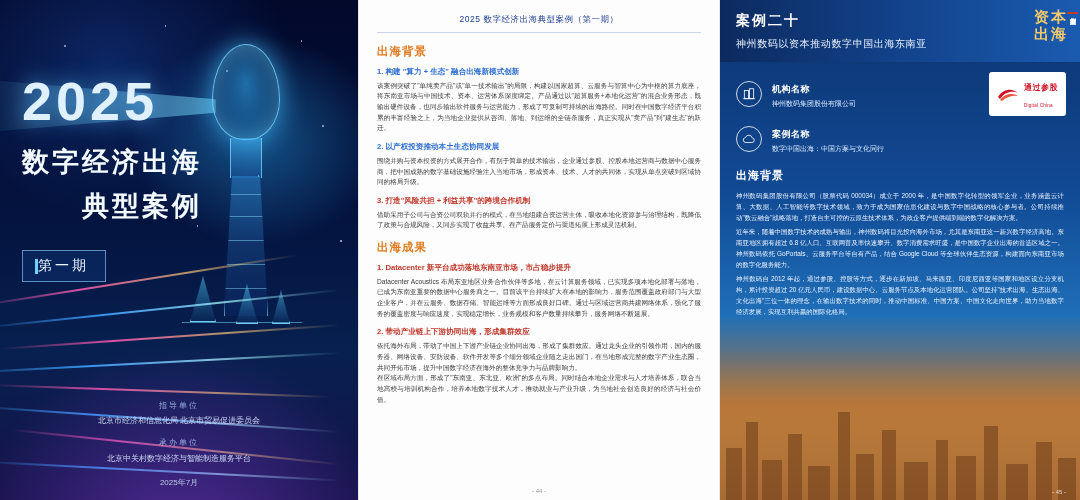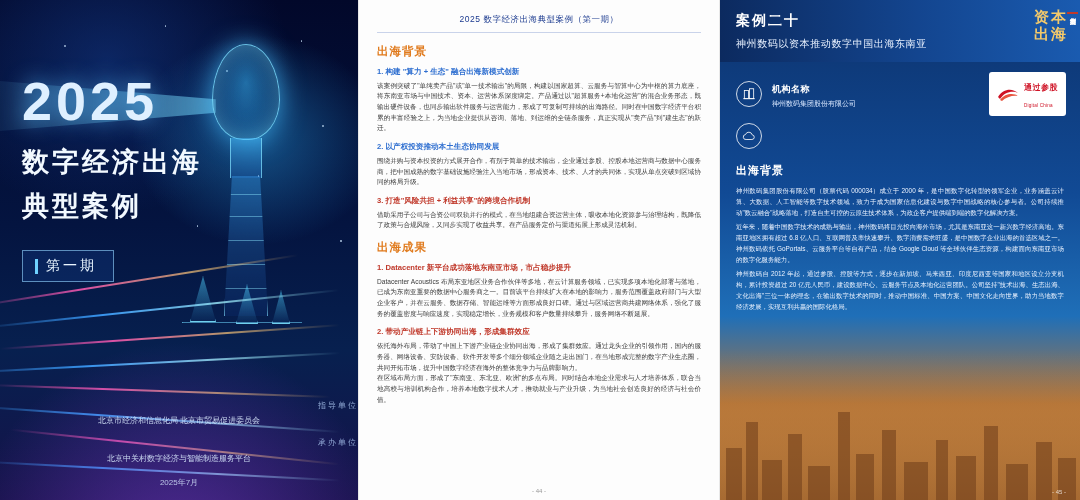--- a/index.html
+++ b/index.html
@@ -83,34 +83,34 @@
   .cover-title {
     position: absolute; left: 22px; top: 74px; z-index: 5;
   }
   .cover-year {
     font-size: 54px; font-weight: 700; letter-spacing: 4px;
     color: #dff0ff;
     text-shadow: 0 0 22px rgba(90,190,255,.85);
     line-height: 1;
   }
   .cover-line1 { font-size: 27px; font-weight: 700; letter-spacing: 3px; margin-top: 16px; color: #f2f9ff; }
-  .cover-line2 { font-size: 27px; font-weight: 700; letter-spacing: 3px; margin-top: 8px; color: #f2f9ff; }
+  .cover-line2 { font-size: 27px; font-weight: 700; letter-spacing: 3px; margin-top: 8px; color: #f2f9ff; text-align: right; }
   .cover-badge {
-    margin-top: 26px; display: inline-flex; align-items: center; gap: 8px;
+    margin-top: 26px; display: inline-flex; align-items: center; 
     padding: 6px 16px 6px 12px;
     border: 1px solid rgba(150,215,255,.6);
     color: #eaf6ff; font-size: 14px; letter-spacing: 3px;
     background: rgba(20,70,150,.28);
   }
   .cover-badge .bar { width: 3px; height: 15px; background: #6fd2ff; }
   .cover-foot {
     position: absolute; left: 0; right: 0; bottom: 10px; text-align: center; z-index: 6;
     font-size: 8px; color: rgba(220,236,255,.88); line-height: 1.9;
   }
-  .cover-foot .lbl { color: rgba(185,215,255,.75); letter-spacing: 2px; text-align: right; }
+  .cover-foot .lbl { color: rgba(185,215,255,.75); letter-spacing: 2px; }
   .cover-foot .date { margin-top: 9px; font-size: 8px; color: rgba(215,232,255,.8); }
 
   
   .textpage {
     width: 362px; height: 500px; background: #fdfdfd;
     border-left: 1px solid #e8e8e8; border-right: 1px solid #e8e8e8;
     position: relative; padding: 14px 18px 20px 18px;
   }
   .tp-header { font-size: 8.5px; color: #1b3a8f; letter-spacing: .5px; padding-bottom: 6px; text-align: center; }
   .tp-rule { height: 1px; background: #c9d3ea; margin-bottom: 11px; }
@@ -327,20 +327,24 @@
           <div class="info-v">神州数码集团股份有限公司</div>
         </span>
       </div>
 
       <div class="info-row">
         <span class="info-ico">
           <svg viewBox="0 0 24 24">
               <path d="M7 18h10a4 4 0 0 0 .5-7.97A6 6 0 0 0 6 9.5 4.2 4.2 0 0 0 7 18z"></path>
             </svg>
         </span>
+        <span>
+          <span class="info-k">案例名称</span>
+          <div class="info-v">数字中国出海：中国方案与文化同行</div>
+        </span>
       </div>
 
 
       <div class="case-h2">出海背景</div>
       <p class="case-p">神州数码集团股份有限公司（股票代码 000034）成立于 2000 年，是中国数字化转型的领军企业，业务涵盖云计算、大数据、人工智能等数字技术领域，致力于成为国家信息化建设与数字中国战略的核心参与者。公司持续推动"数云融合"战略落地，打造自主可控的云原生技术体系，为政企客户提供端到端的数字化解决方案。</p>
       <p class="case-p">近年来，随着中国数字技术的成熟与输出，神州数码将目光投向海外市场，尤其是东南亚这一新兴数字经济高地。东南亚地区拥有超过 6.8 亿人口、互联网普及率快速攀升、数字消费需求旺盛，是中国数字企业出海的首选区域之一。神州数码依托 GoPortals、云服务平台等自有产品，结合 Google Cloud 等全球伙伴生态资源，构建面向东南亚市场的数字化服务能力。</p>
       <p class="case-p">神州数码自 2012 年起，通过参股、控股等方式，逐步在新加坡、马来西亚、印度尼西亚等国家和地区设立分支机构，累计投资超过 20 亿元人民币，建设数据中心、云服务节点及本地化运营团队。公司坚持"技术出海、生态出海、文化出海"三位一体的理念，在输出数字技术的同时，推动中国标准、中国方案、中国文化走向世界，助力当地数字经济发展，实现互利共赢的国际化格局。</p>
 
       <div class="case-pageno">- 45 -</div>
     </div>

